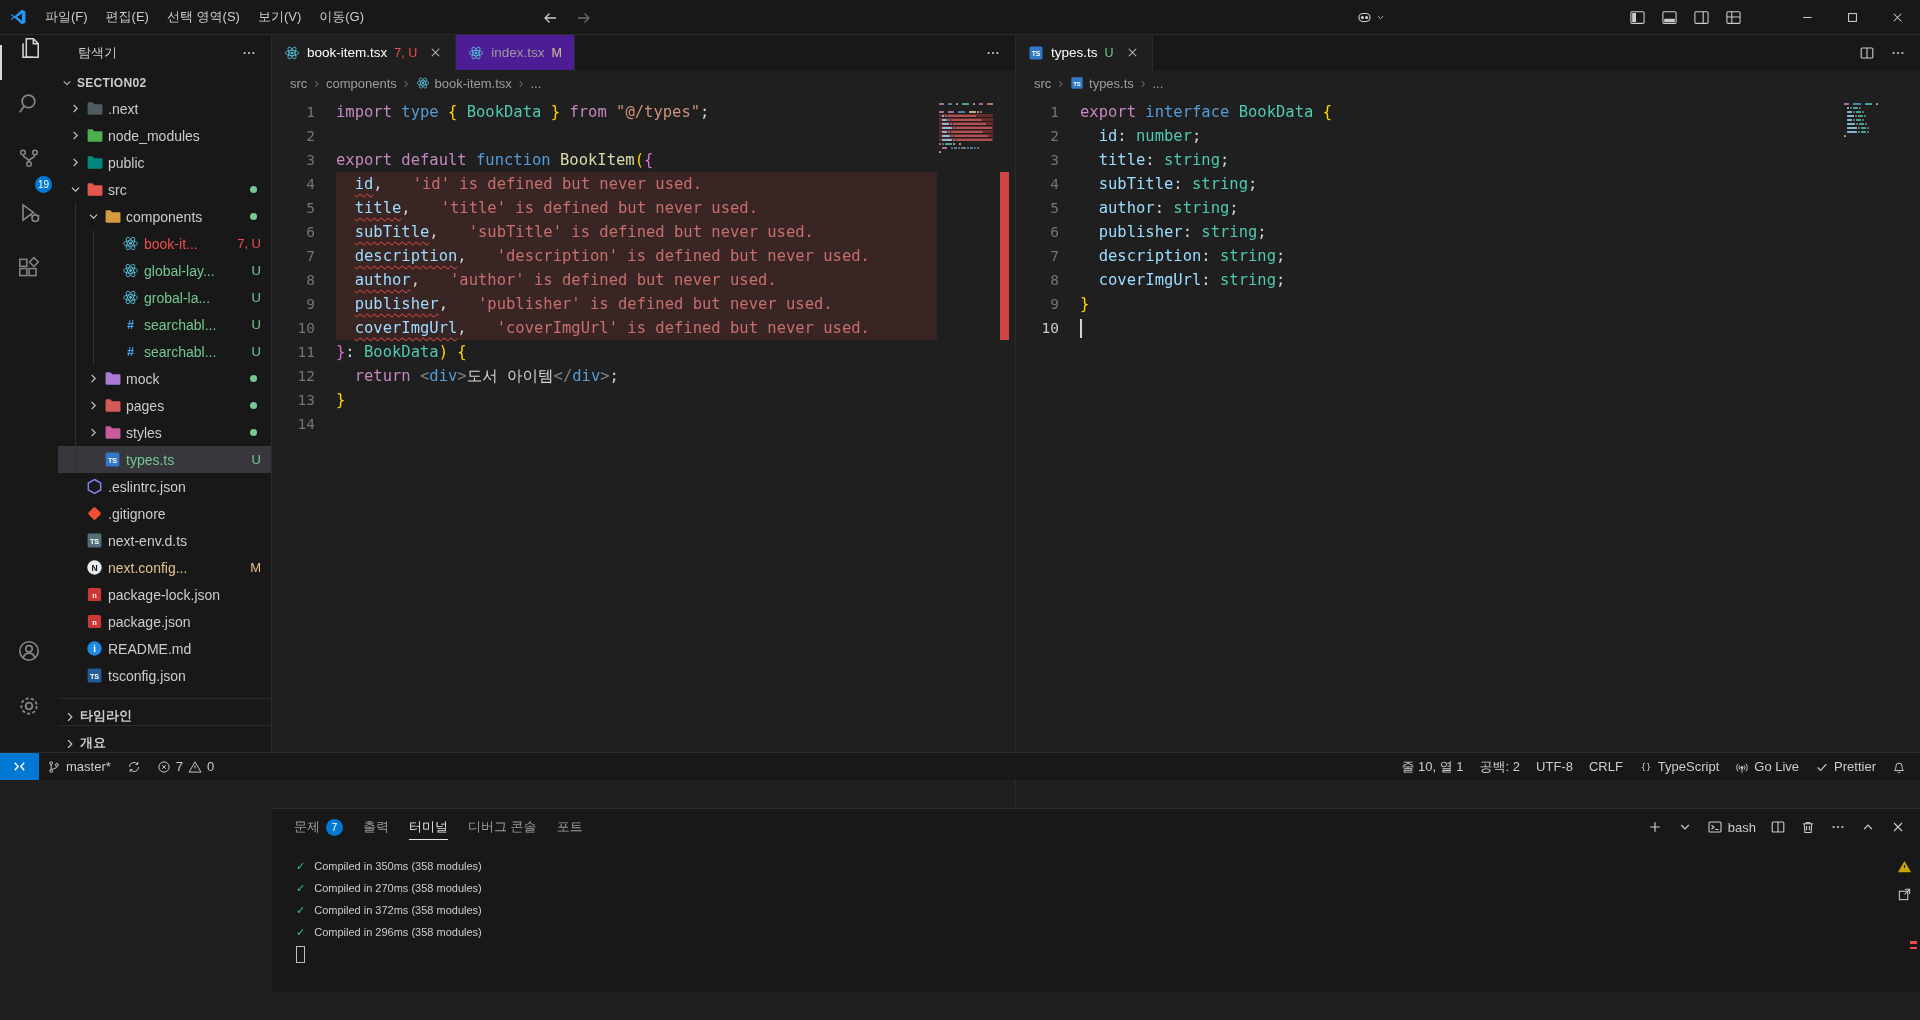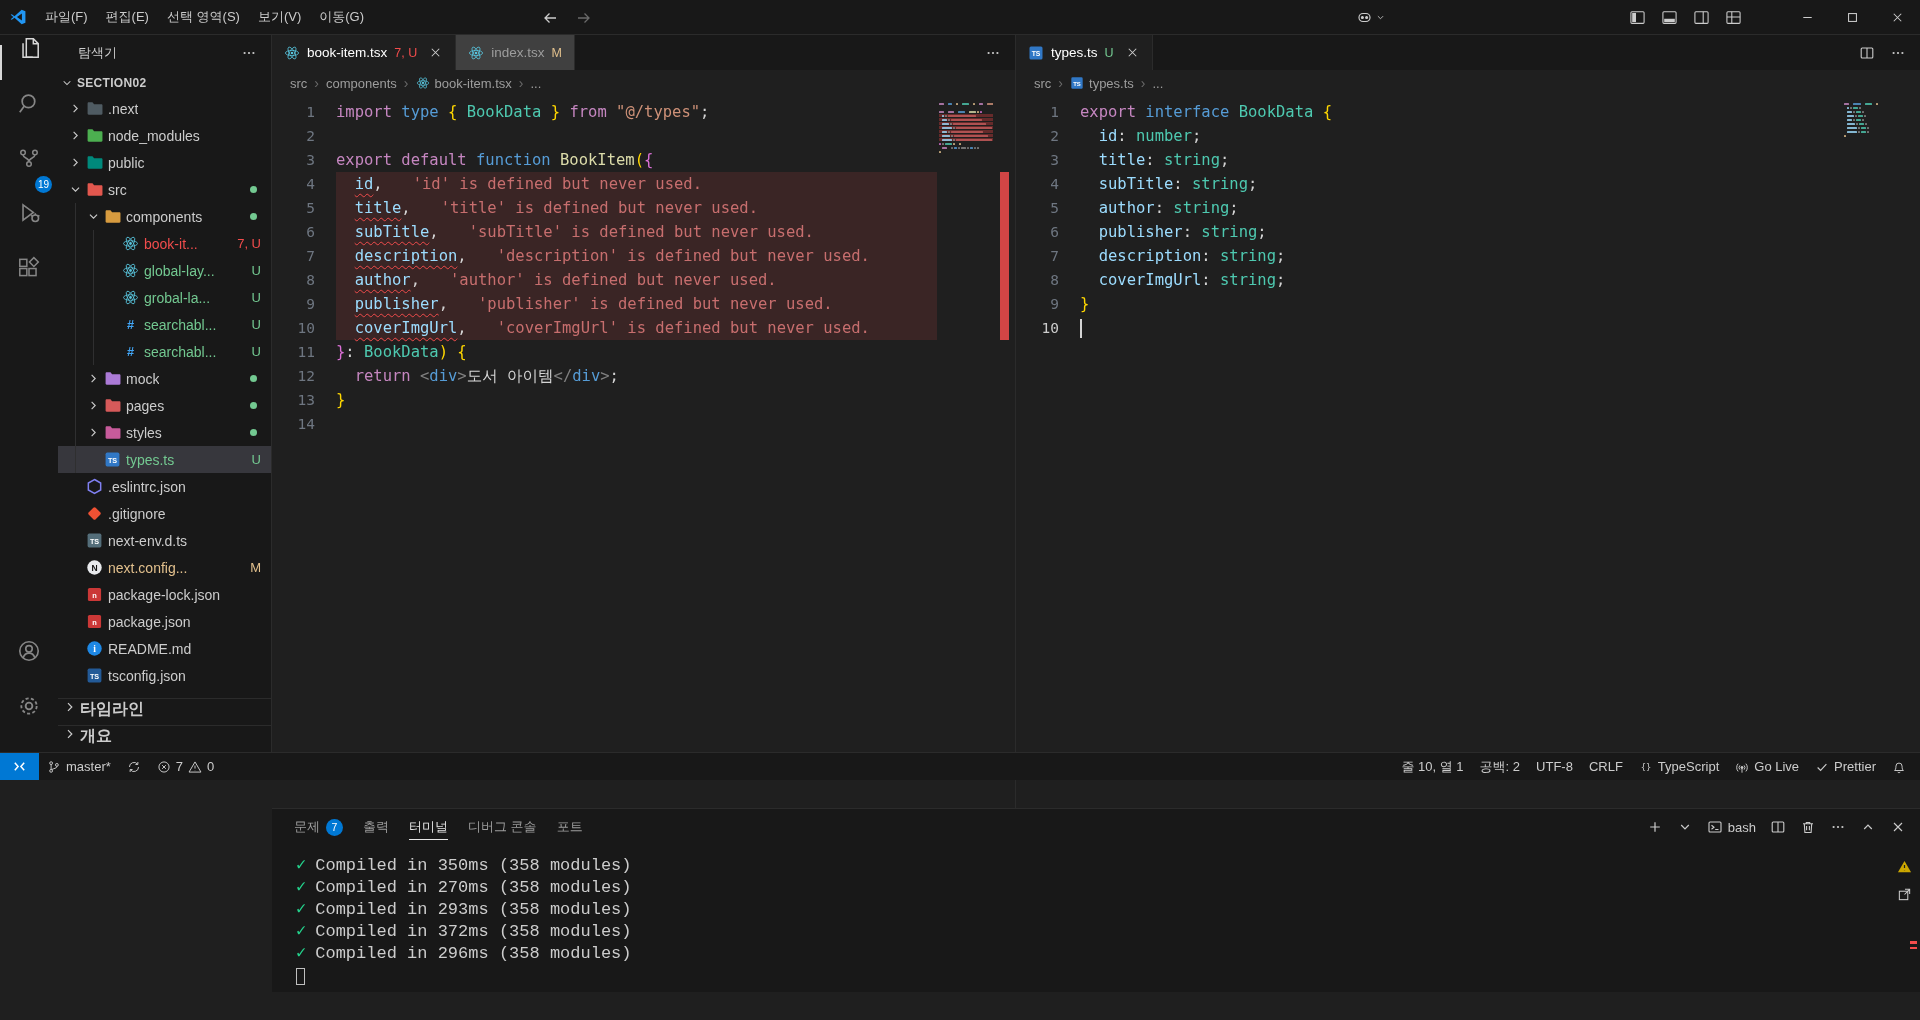--- a/index.html
+++ b/index.html
@@ -45,29 +45,29 @@
 .twisty{width:18px;flex:none;display:flex;justify-content:center}
 .twisty svg{width:15px;height:15px}
 .tree-row .ficon{width:20px;flex:none}
 .tree-row .ficon svg{width:17px;height:17px}
 .tree-row .lbl{margin-left:4px;white-space:nowrap;overflow:hidden;text-overflow:ellipsis}
 .git-suffix{margin-left:auto;margin-right:10px;font-size:13px;flex:none}
 .dot{margin-left:auto;margin-right:14px;width:7px;height:7px;border-radius:50%;background:#73c991;flex:none}
 .guide{position:absolute;top:0;bottom:0;width:1px;background:#2f2f30}
 .c-green{color:#73c991}.c-red{color:#f14c4c}.c-yellow{color:#e2c08d}
 .sidebar-bottom{margin-top:auto}
-.sb-sec{height:27px;border-top:1px solid #2b2b2b;display:flex;align-items:flex-start;gap:2px;padding:0 4px;font-size:16px;font-weight:bold}
+.sb-sec{height:27px;border-top:1px solid #2b2b2b;display:flex;align-items:flex-end;gap:2px;padding:0 4px;font-size:13px;font-weight:bold}
 
 .editors{flex:1;display:flex;flex-direction:column;min-width:0}
 .groups{height:773px;display:flex;flex:none;min-width:0}
 .egroup{display:flex;flex-direction:column;background:#1f1f1f;min-width:0}
 #g1{width:744px;flex:none;border-right:1px solid #2b2b2b}
 #g2{flex:1}
 .tabbar{height:35px;background:#181818;display:flex;flex:none;align-items:stretch}
-.tab{display:flex;align-items:center;gap:7px;padding:0 12px;font-size:13.5px;color:#9d9d9d;background:#404040;border-right:1px solid #2b2b2b}
+.tab{display:flex;align-items:center;gap:7px;padding:0 12px;font-size:13.5px;color:#9d9d9d;background:#4c1d95;border-right:1px solid #2b2b2b}
 .tab.active{background:#1f1f1f;color:#fff}
 .tab .ficon svg{width:16px;height:16px}
 .tab .deco{font-size:12.5px}
 .tab .close{margin-left:4px;color:#ccc}
 .tab .close svg{width:15px;height:15px}
 .tab-actions{margin-left:auto;display:flex;align-items:center;gap:15px;padding:0 14px;color:#ccc}
 .breadcrumb{height:26px;display:flex;align-items:center;padding-left:18px;gap:7px;font-size:13px;color:#9d9d9d;flex:none}
 .bc-sep{color:#6a6a6a;font-size:14px}
 .bc-item{display:flex;align-items:center;gap:5px}
 .bc-item .ic svg{width:14px;height:14px}
@@ -92,21 +92,21 @@
 .ruler .mark{position:absolute;left:5px;width:9px;background:#f14c4c;opacity:.85}
 
 .panel{height:184px;border-top:1px solid #2b2b2b;background:#181818;position:relative;flex:none;display:flex;flex-direction:column}
 .panel-head{height:36px;display:flex;align-items:center;padding-left:12px;flex:none}
 .ptab{height:100%;display:flex;align-items:center;gap:6px;padding:0 10px;font-size:13px;color:#9d9d9d;position:relative}
 .ptab.active{color:#e7e7e7}
 .ptab.active::after{content:"";position:absolute;left:10px;right:10px;bottom:5px;height:1.5px;background:#e7e7e7}
 .pbadge{min-width:17px;height:17px;border-radius:9px;background:#0078d4;color:#fff;font-size:10.5px;display:flex;align-items:center;justify-content:center;padding:0 4px}
 .panel-actions{position:absolute;right:14px;top:0;height:36px;display:flex;align-items:center;gap:14px;color:#ccc}
 .pa-label{display:flex;align-items:center;gap:5px;font-size:13px}
-.terminal{padding:10px 0 0 24px;font-family:Liberation Mono, monospace;font-size:17px;line-height:22px;color:#ccc}
+.terminal{padding:10px 0 0 24px;font-family:Liberation Sans, sans-serif;font-size:11px;line-height:22px;color:#ccc}
 .t-line .check{color:#23d18b;margin-right:9px}
 .t-cursor{display:inline-block;width:9px;height:17px;border:1px solid #bfbfbf;margin-top:3px}
 .panel-deco{position:absolute;right:8px;top:50px;display:flex;flex-direction:column;align-items:center;gap:10px;color:#ccc}
 .panel-deco svg{width:15px;height:15px}
 .red-ticks{position:absolute;right:3px;top:132px;display:flex;flex-direction:column;gap:3px}
 .red-ticks i{width:7px;height:2.5px;background:#f14c4c;display:block}
 
 .statusbar{height:28px;background:#181818;border-top:1px solid #2b2b2b;display:flex;align-items:stretch;font-size:13px;color:#ccc;flex:none}
 .sb-item{display:flex;align-items:center;gap:5px;padding:0 8px}
 .sb-item .ic svg{width:14px;height:14px}
@@ -1065,21 +1065,20 @@
               <span class="ic">
                 <svg viewBox="0 0 16 16" fill="none" stroke="currentColor" stroke-width="1.1">
                   <path d="M4 4l8 8M12 4l-8 8"></path>
                 </svg>
               </span>
             </div>
         </div>
         <div class="terminal" id="terminal">
             <div class="t-line"><span class="check">✓</span><span>Compiled in 350ms (358 modules)</span></div>
             <div class="t-line"><span class="check">✓</span><span>Compiled in 270ms (358 modules)</span></div>
-            <div class="t-line"><span class="check">✓</span><span>Compiled in 293ms (358 modules)</span></div>
             <div class="t-line"><span class="check">✓</span><span>Compiled in 372ms (358 modules)</span></div>
             <div class="t-line"><span class="check">✓</span><span>Compiled in 296ms (358 modules)</span></div>
             <div class="t-line"><span class="t-cursor"></span></div>
           </div>
         <div class="panel-deco">
           <span><svg viewBox="0 0 16 16">
                 <path d="M8 2 15 14H1z" fill="#cca700"></path>
                 <path d="M8 6.3v3.4M8 11.7v.3" stroke="#1f1f1f" stroke-width="1.3" fill="none"></path>
               </svg></span>
           <span><svg viewBox="0 0 16 16" fill="none" stroke="currentColor" stroke-width="1.1">

